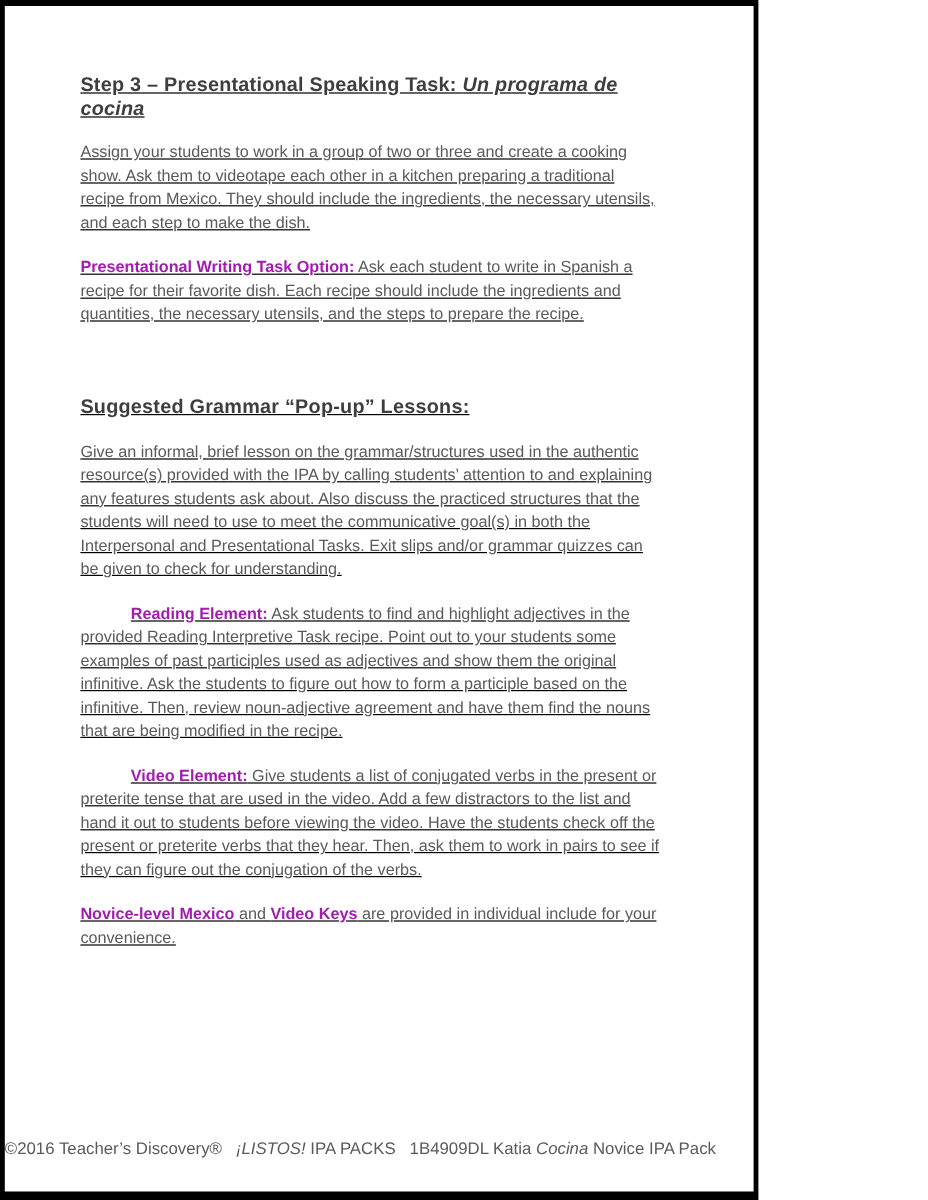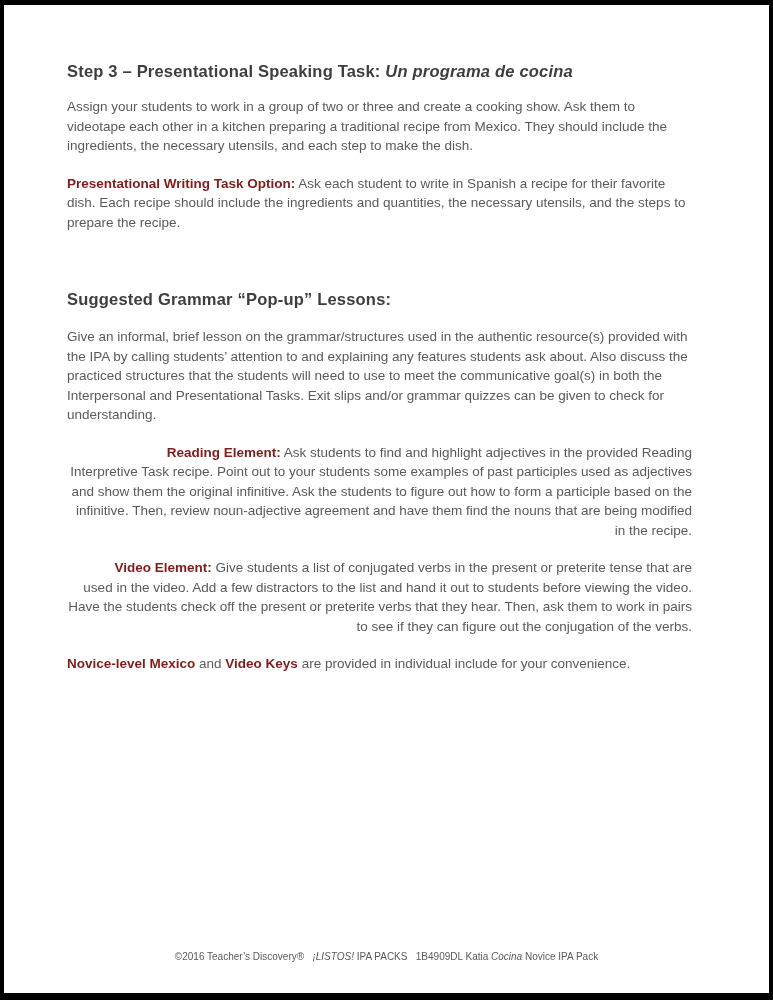--- a/index.html
+++ b/index.html
@@ -3,27 +3,28 @@
 <meta charset="utf-8">
 <style>
   html, body {
     margin: 0;
     padding: 0;
     background: #ffffff;
     font-family: "Liberation Sans", "DejaVu Sans", sans-serif;
   }
   .page {
     position: relative;
-    width: 773px;
+    width: 632px;
     height: 1000px;
     box-sizing: border-box;
     border: solid #000000;
     border-width: 5px 4px 7px 4px;
     background: #ffffff;
     overflow: hidden;
+    text-decoration: underline;
   }
   .content {
     padding: 56px 62px 0 63px;
   }
   h1, h2 {
     font-size: 16.5px;
     line-height: 20px;
     font-weight: 700;
     color: #3e3e40;
     margin: 0;
@@ -33,32 +34,31 @@
   h1 em { font-style: italic; font-weight: 700; }
   h2 { margin-top: 57px; margin-bottom: 18px; }
   p.body {
     font-size: 13.5px;
     line-height: 19.5px;
     color: #5a5a5c;
     margin: 0 15px 18px 0;
   }
   p.body strong {
     font-weight: 700;
-    color: #7f1d1d;
+    color: #a21caf;
   }
   .indent-block { margin-left: 42px; }
-  .first-indent { text-indent: 42px; text-align: right; }
+  .first-indent { text-indent: 42px; }
   .rubrics { margin-top: 40px; }
   footer {
     position: absolute;
     left: 0;
     bottom: 30px;
     width: 100%;
-    text-align: center;
-    font-size: 10px;
+    font-size: 14px;
     line-height: 12px;
     color: #5a5a5c;
     white-space: pre-wrap;
   }
   footer em { font-style: italic; }
 </style>
 </head>
 <body>
 
 <div class="page">

